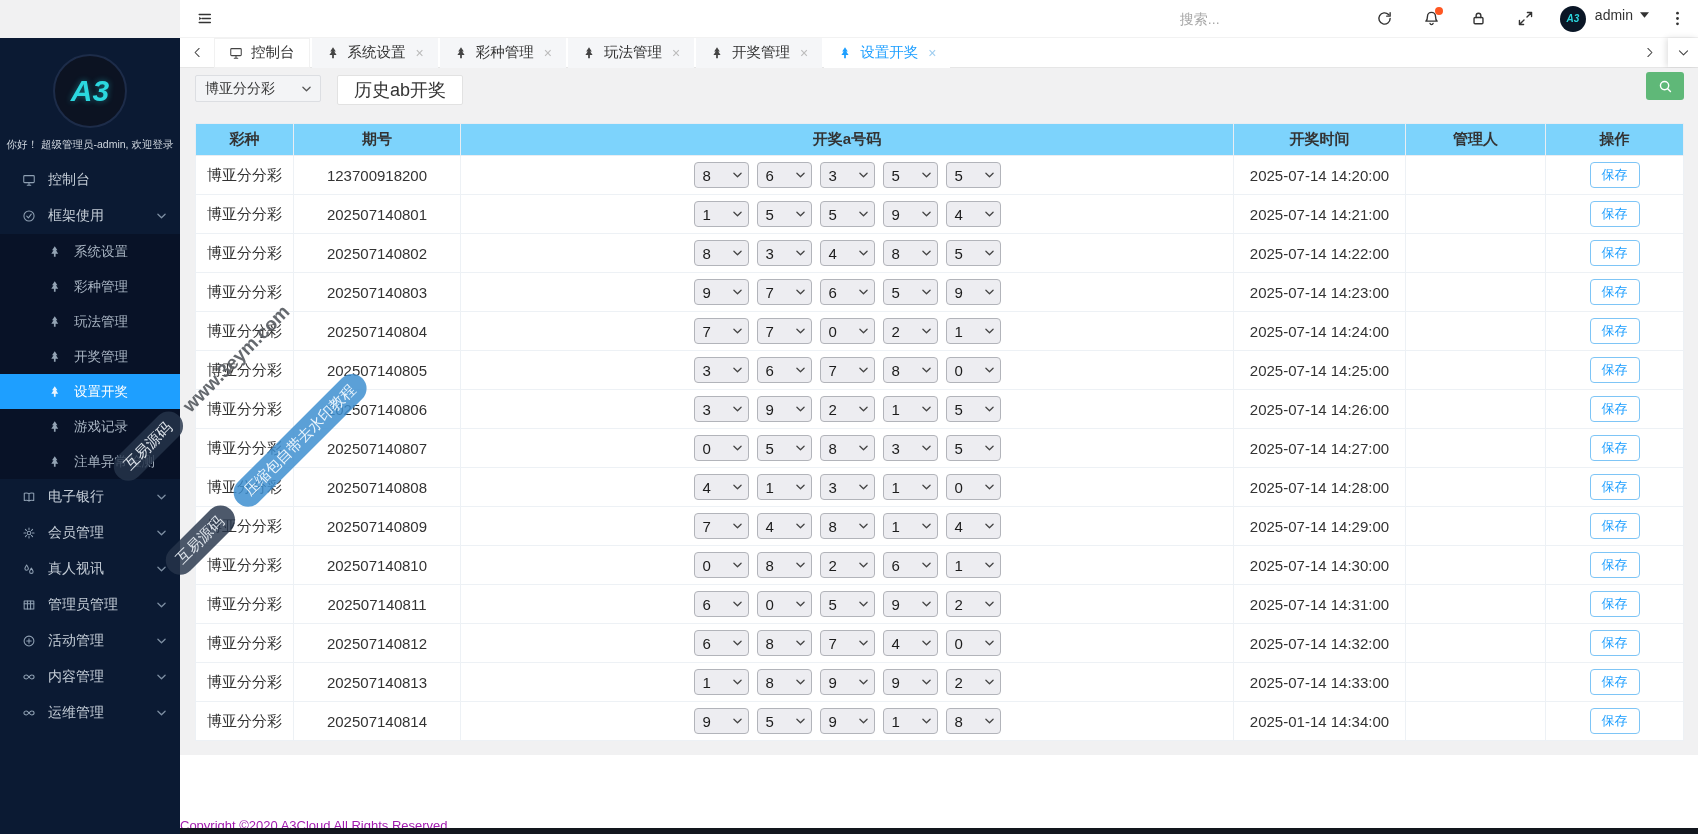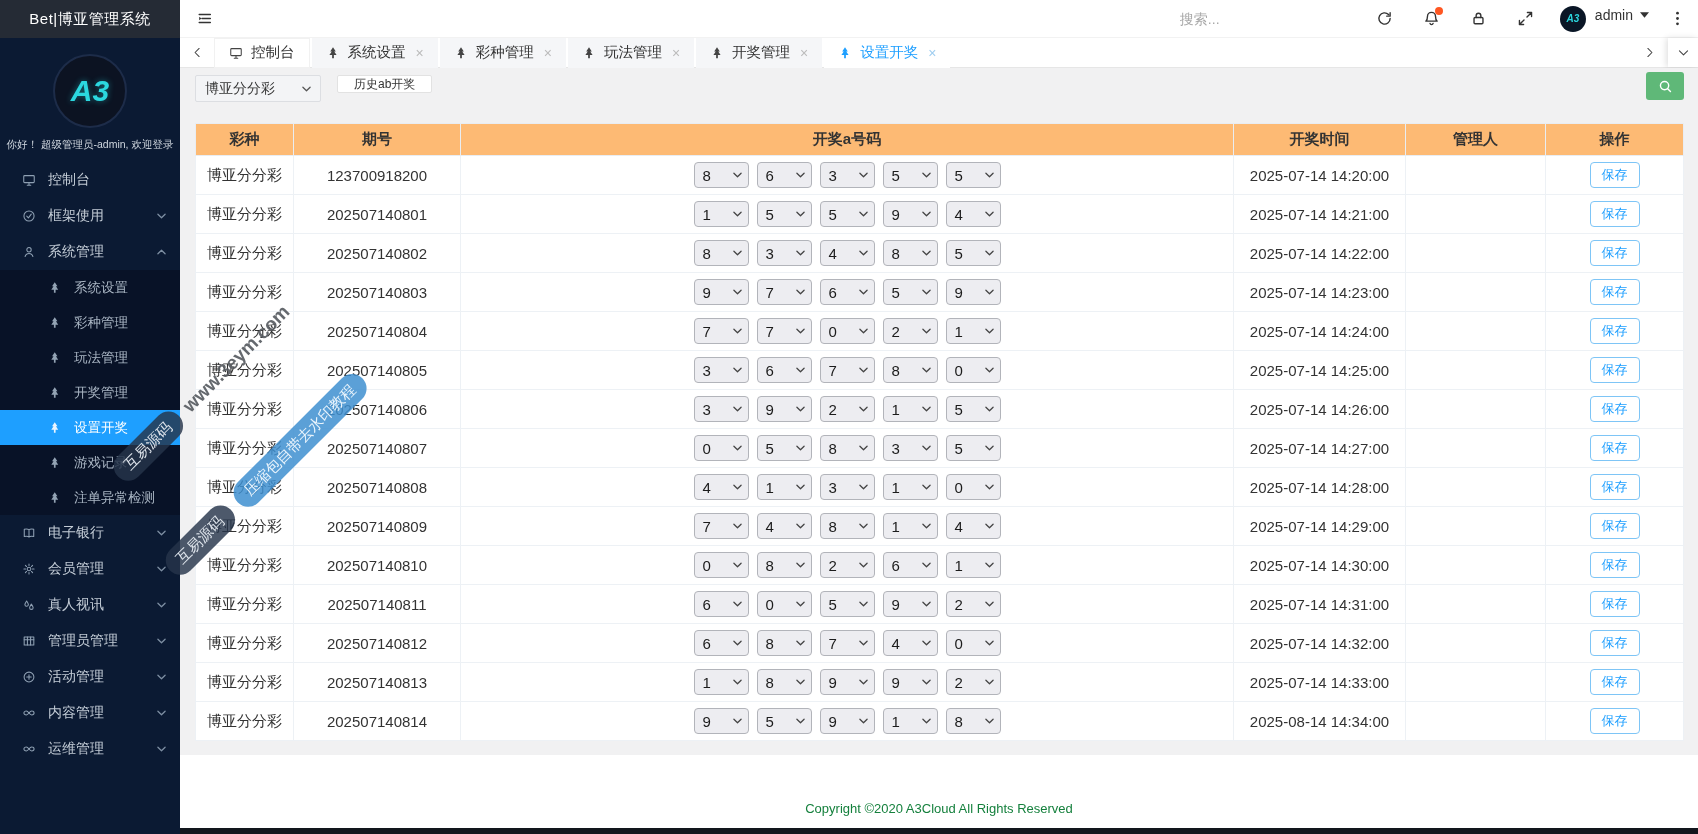--- a/index.html
+++ b/index.html
@@ -59,56 +59,53 @@
   .tab.active .t-close { color:#9ecdf0; }
   .tab-drop { width:30px; height:29px; margin-left:6px; background:#fff; box-shadow:-2px 0 6px rgba(0,0,0,.12);
     display:flex; align-items:center; justify-content:center; color:#444; cursor:pointer; }
 
   
   .main { position:absolute; left:180px; top:68px; right:0; bottom:0; background:#f1f1f2; overflow:hidden; }
   .toolbar { height:40px; padding:7px 15px 0; display:flex; gap:16px; align-items:flex-start; }
   .lot-select { width:126px; height:27px; background:#f3f4f6; border:1px solid #dcdee2; border-radius:2px;
     display:flex; align-items:center; padding:0 9px; font-size:14px; color:#333; cursor:pointer; }
   .lot-select .car { margin-left:auto; color:#555; }
-  .hist-btn { height:18px; padding:0 16px; background:#fff; border:1px solid #e2e2e2; border-radius:2px; font-size:12px; color:#333; cursor:pointer; }
+  .hist-btn { height:30px; padding:0 16px; background:#fff; border:1px solid #e2e2e2; border-radius:2px; font-size:18px; color:#333; cursor:pointer; }
   .search-btn { position:absolute; right:14px; top:4px; width:38px; height:28px; background:#5FB878; border:none; border-radius:3px;
     color:#fff; display:flex; align-items:center; justify-content:center; cursor:pointer; }
 
   table.grid { position:absolute; left:15px; top:55px; width:1488px; border-collapse:collapse; background:#fff; table-layout:fixed; }
-  .grid th { height:32px; background:#fdba74; border:1px solid #e9edf2; font-size:15px; color:#333; font-weight:bold; }
+  .grid th { height:32px; background:#7dd3fc; border:1px solid #e9edf2; font-size:15px; color:#333; font-weight:bold; }
   .grid td { height:39px; border:1px solid #edf1f5; text-align:center; font-size:15px; color:#333; }
   .c-period, .c-time { font-size:16px; color:#3a3a3a; }
   .nums { display:flex; justify-content:center; gap:8px; }
   .nsel { width:55px; height:26px; background:#ededf1; border:1px solid #b2b4ba; border-radius:4px;
     display:flex; align-items:center; padding:0 6px 0 8px; font-size:15px; color:#1c1c1c; cursor:pointer; }
   .nsel .ncar { margin-left:auto; color:#444; display:inline-flex; }
   .save-btn { min-width:50px; height:26px; background:#fff; border:1px solid #7ec5f6; border-radius:4px;
     color:#1e9fff; font-size:13px; cursor:pointer; }
 
-  .footer { position:absolute; left:0; right:0; top:687px; bottom:6px; background:#fff; text-align:center;
-    padding-top:46px; font-size:13px; color:#15803d; }
+  .footer { position:absolute; left:0; right:0; top:687px; bottom:6px; background:#fff; text-align:left;
+    padding-top:63px; font-size:13px; color:#a21caf; }
   .bottom-strip { position:absolute; left:0; right:0; bottom:0; height:6px; background:#12161d; }
 
   
   .wm { position:absolute; display:flex; align-items:center; gap:10px; transform:rotate(-45deg);
     transform-origin:left center; z-index:60; pointer-events:none; }
   .wm-badge { background:rgba(38,53,74,.82); color:#dfe5ec; font-size:15px; padding:5px 13px; border-radius:15px; white-space:nowrap; }
   .wm-site { color:rgba(88,92,98,.92); font-size:19px; font-weight:bold; white-space:nowrap; }
   .wm-note { background:rgba(62,143,208,.85); color:#eaf4fc; font-size:15px; padding:5px 13px; border-radius:15px; white-space:nowrap; }
   .wm1 { left:118px; top:462px; }
   .wm2 { left:170px; top:556px; }
 </style>
 </head>
 <body>
 
 <div class="app">
 
-  <div class="logo-bar">
-    <span>Bet|博亚管理系统</span>
-  </div>
 
   <header class="topbar">
     <span class="tb-btn">
       <svg class="ic16" viewBox="0 0 16 16">
           <path d="M3 4.2h10.5M5.6 8h7.9M3 11.8h10.5"></path>
           <path d="M3 6.4l2.2 1.6L3 9.6z" fill="currentColor" stroke="none"></path>
         </svg>
     </span>
     <div class="spacer"></div>
     <input class="search" placeholder="搜索..." style="">
@@ -171,34 +168,20 @@
         </div>
         <div class="s-item">
           <span class="s-ico">
             <svg class="ic" viewBox="0 0 16 16">
               <circle cx="8" cy="8" r="5.8"></circle>
               <path d="M5.4 8.2l1.9 1.9 3.3-4.2"></path>
             </svg>
           </span>
           <span class="s-label">框架使用</span>
           <span class="s-chev">
-            <svg class="car" viewBox="0 0 10 6">
-              <path d="M1 1l4 4 4-4"></path>
-            </svg>
-          </span>
-        </div>
-        <div class="s-item">
-          <span class="s-ico">
-            <svg class="ic" viewBox="0 0 16 16">
-              <circle cx="8" cy="5.4" r="2.5"></circle>
-              <path d="M3.5 13.2c.8-2.6 2.5-3.6 4.5-3.6s3.7 1 4.5 3.6"></path>
-            </svg>
-          </span>
-          <span class="s-label">系统管理</span>
-          <span class="s-chev up">
             <svg class="car" viewBox="0 0 10 6">
               <path d="M1 1l4 4 4-4"></path>
             </svg>
           </span>
         </div>
         <div class="s-sub">
           <div class="s-item sub">
             <span class="s-ico">
               <svg class="ic" viewBox="0 0 16 16">
                 <path d="M8 1.5L4.8 6.3h1.8L3.9 10.3H7V14h2v-3.7h3.1L9.4 6.3h1.8z" fill="currentColor" stroke="none"></path>
@@ -1219,21 +1202,21 @@
                 <span class="nsel">
                   <span class="nv">8</span>
                   <span class="ncar">
                     <svg class="car" viewBox="0 0 10 6">
                       <path d="M1 1l4 4 4-4"></path>
                     </svg>
                   </span>
                 </span>
               </div>
             </td>
-            <td class="c-time">2025-08-14 14:34:00</td>
+            <td class="c-time">2025-01-14 14:34:00</td>
             <td></td>
             <td><button class="save-btn">保存</button></td>
           </tr>
         </tbody>
     </table>
 
     <div class="footer">
       <span>Copyright ©2020 A3Cloud All Rights Reserved</span>
     </div>
     <div class="bottom-strip"></div>

